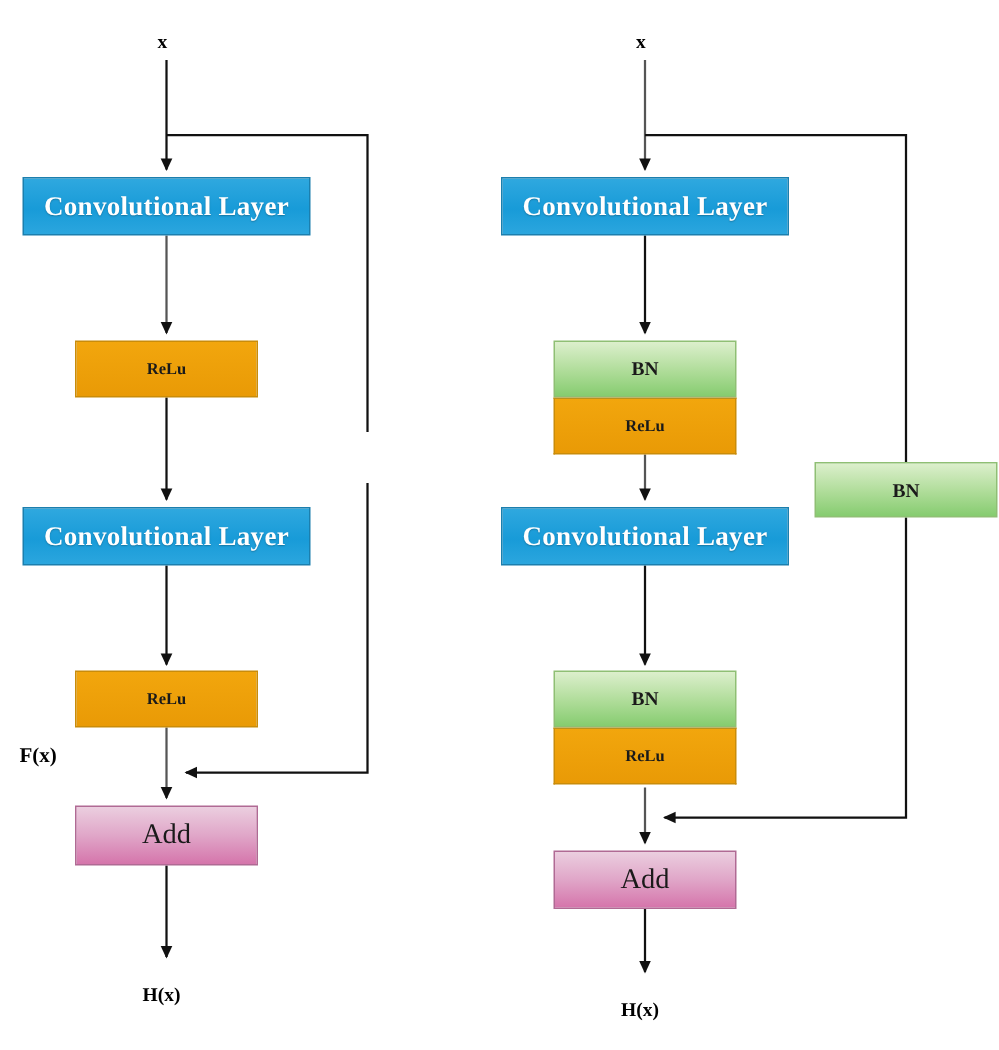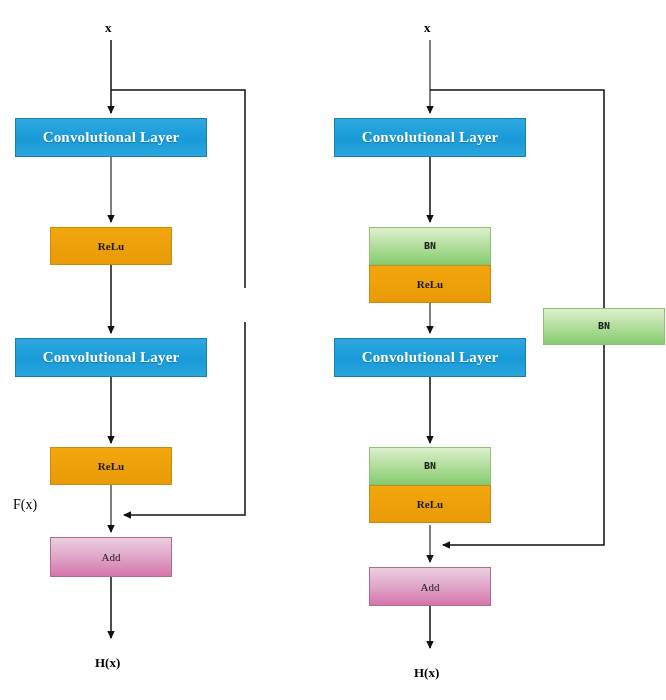--- a/index.html
+++ b/index.html
@@ -24,46 +24,45 @@
     align-items:center;
     justify-content:center;
     z-index:2;
     white-space:nowrap;
   }
   .node-conv{
     background:linear-gradient(180deg,#2FA8DF 0%, #189BD8 55%, #2BA6DE 100%);
     border:1px solid #1b7fae;
     color:#ffffff;
     font-weight:bold;
-    font-size:15px;
+    font-size:18px;
     letter-spacing:.2px;
     text-shadow:0 1px 1px rgba(0,0,0,.25);
   }
   .node-relu{
     background:#EFA00B;
     background:linear-gradient(180deg,#F2A60D 0%, #E99A06 100%);
     border:1px solid #c98c0a;
     color:#1a1a1a;
     font-weight:bold;
     font-size:11px;
   }
   .node-bn{
     background:linear-gradient(180deg,#DCEFCC 0%, #AEDC98 55%, #86CC70 100%);
     border:1px solid #8fbf74;
     color:#1a1a1a;
     font-weight:bold;
-    font-size:10px;
-    font-family:Liberation Mono, monospace;
+    font-size:13px;
   }
   .node-add{
     background:linear-gradient(180deg,#EBCEDF 0%, #E0A6C8 50%, #D575AB 100%);
     border:1px solid #b06a94;
     color:#1a1a1a;
     font-weight:normal;
-    font-size:11px;
+    font-size:19px;
   }
 
   
   .stack .node-relu{border-top:1px solid #b9901f;}
 
   
   .label{
     position:absolute;
     z-index:3;
     font-family:"Liberation Serif", serif;
@@ -133,21 +132,21 @@
   </div>
 
   <div class="node node-conv" style="left:15px;top:338px;width:192px;height:39px;">
     <span>Convolutional Layer</span>
   </div>
 
   <div class="node node-relu" style="left:50px;top:447px;width:122px;height:38px;">
     <span>ReLu</span>
   </div>
 
-  <div class="label label-fx" style="left:13px;top:497px;">F(x)</div>
+  <div class="label label-fx" style="left:13px;top:497px;font-weight:bold;">F(x)</div>
 
   <div class="node node-add" style="left:50px;top:537px;width:122px;height:40px;">
     <span>Add</span>
   </div>
 
   <div class="label label-io" style="left:95px;top:655px;">H(x)</div>
 
   <div class="label label-io" style="left:424px;top:20px;">x</div>
 
   <div class="node node-conv" style="left:334px;top:118px;width:192px;height:39px;">

